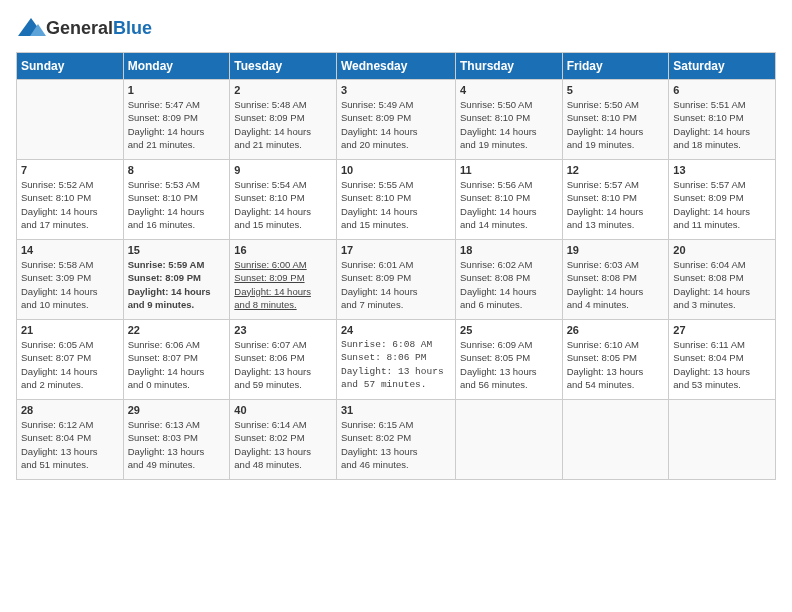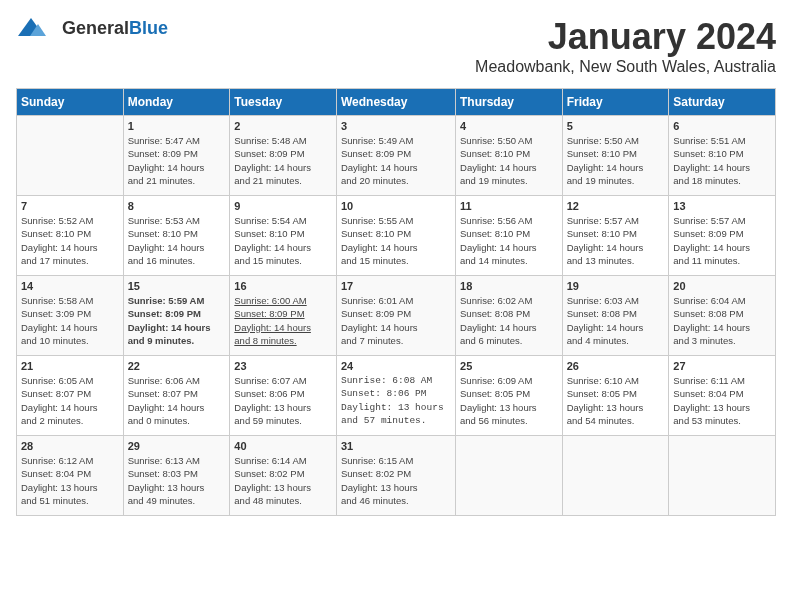--- a/index.html
+++ b/index.html
@@ -12,21 +12,21 @@
     }
     .header-section {
       display: flex;
       justify-content: space-between;
       align-items: flex-start;
       margin-bottom: 12px;
     }
     .logo {
       display: flex;
       align-items: center;
-      gap: 16px;
+      gap: 0;
     }
     .logo-icon {
       width: 30px;
       height: 24px;
     }
     .title-section {
       text-align: right;
     }
     .main-title {
       font-size: 36px;
@@ -82,24 +82,20 @@
 <div class="header-section">
   <div class="logo">
     <svg class="logo-icon" viewBox="0 0 30 24" xmlns="http://www.w3.org/2000/svg">
       <polygon points="15,2 28,20 2,20" fill="#1a6fb5"></polygon>
       <polygon points="22,8 30,20 14,20" fill="#5ba3d9"></polygon>
     </svg>
     <div>
       <span style="font-size:18px;font-weight:bold;color:#333;">General</span><span style="font-size:18px;font-weight:bold;color:#1a6fb5;">Blue</span>
     </div>
   </div>
-  <div class="title-section">
-    <div class="main-title">January 2024</div>
-    <div class="subtitle">Meadowbank, New South Wales, Australia</div>
-  </div>
 </div>
 
 <table>
   <thead>
     <tr id="header-row">
         <th>Sunday</th>
         <th>Monday</th>
         <th>Tuesday</th>
         <th>Wednesday</th>
         <th>Thursday</th>

